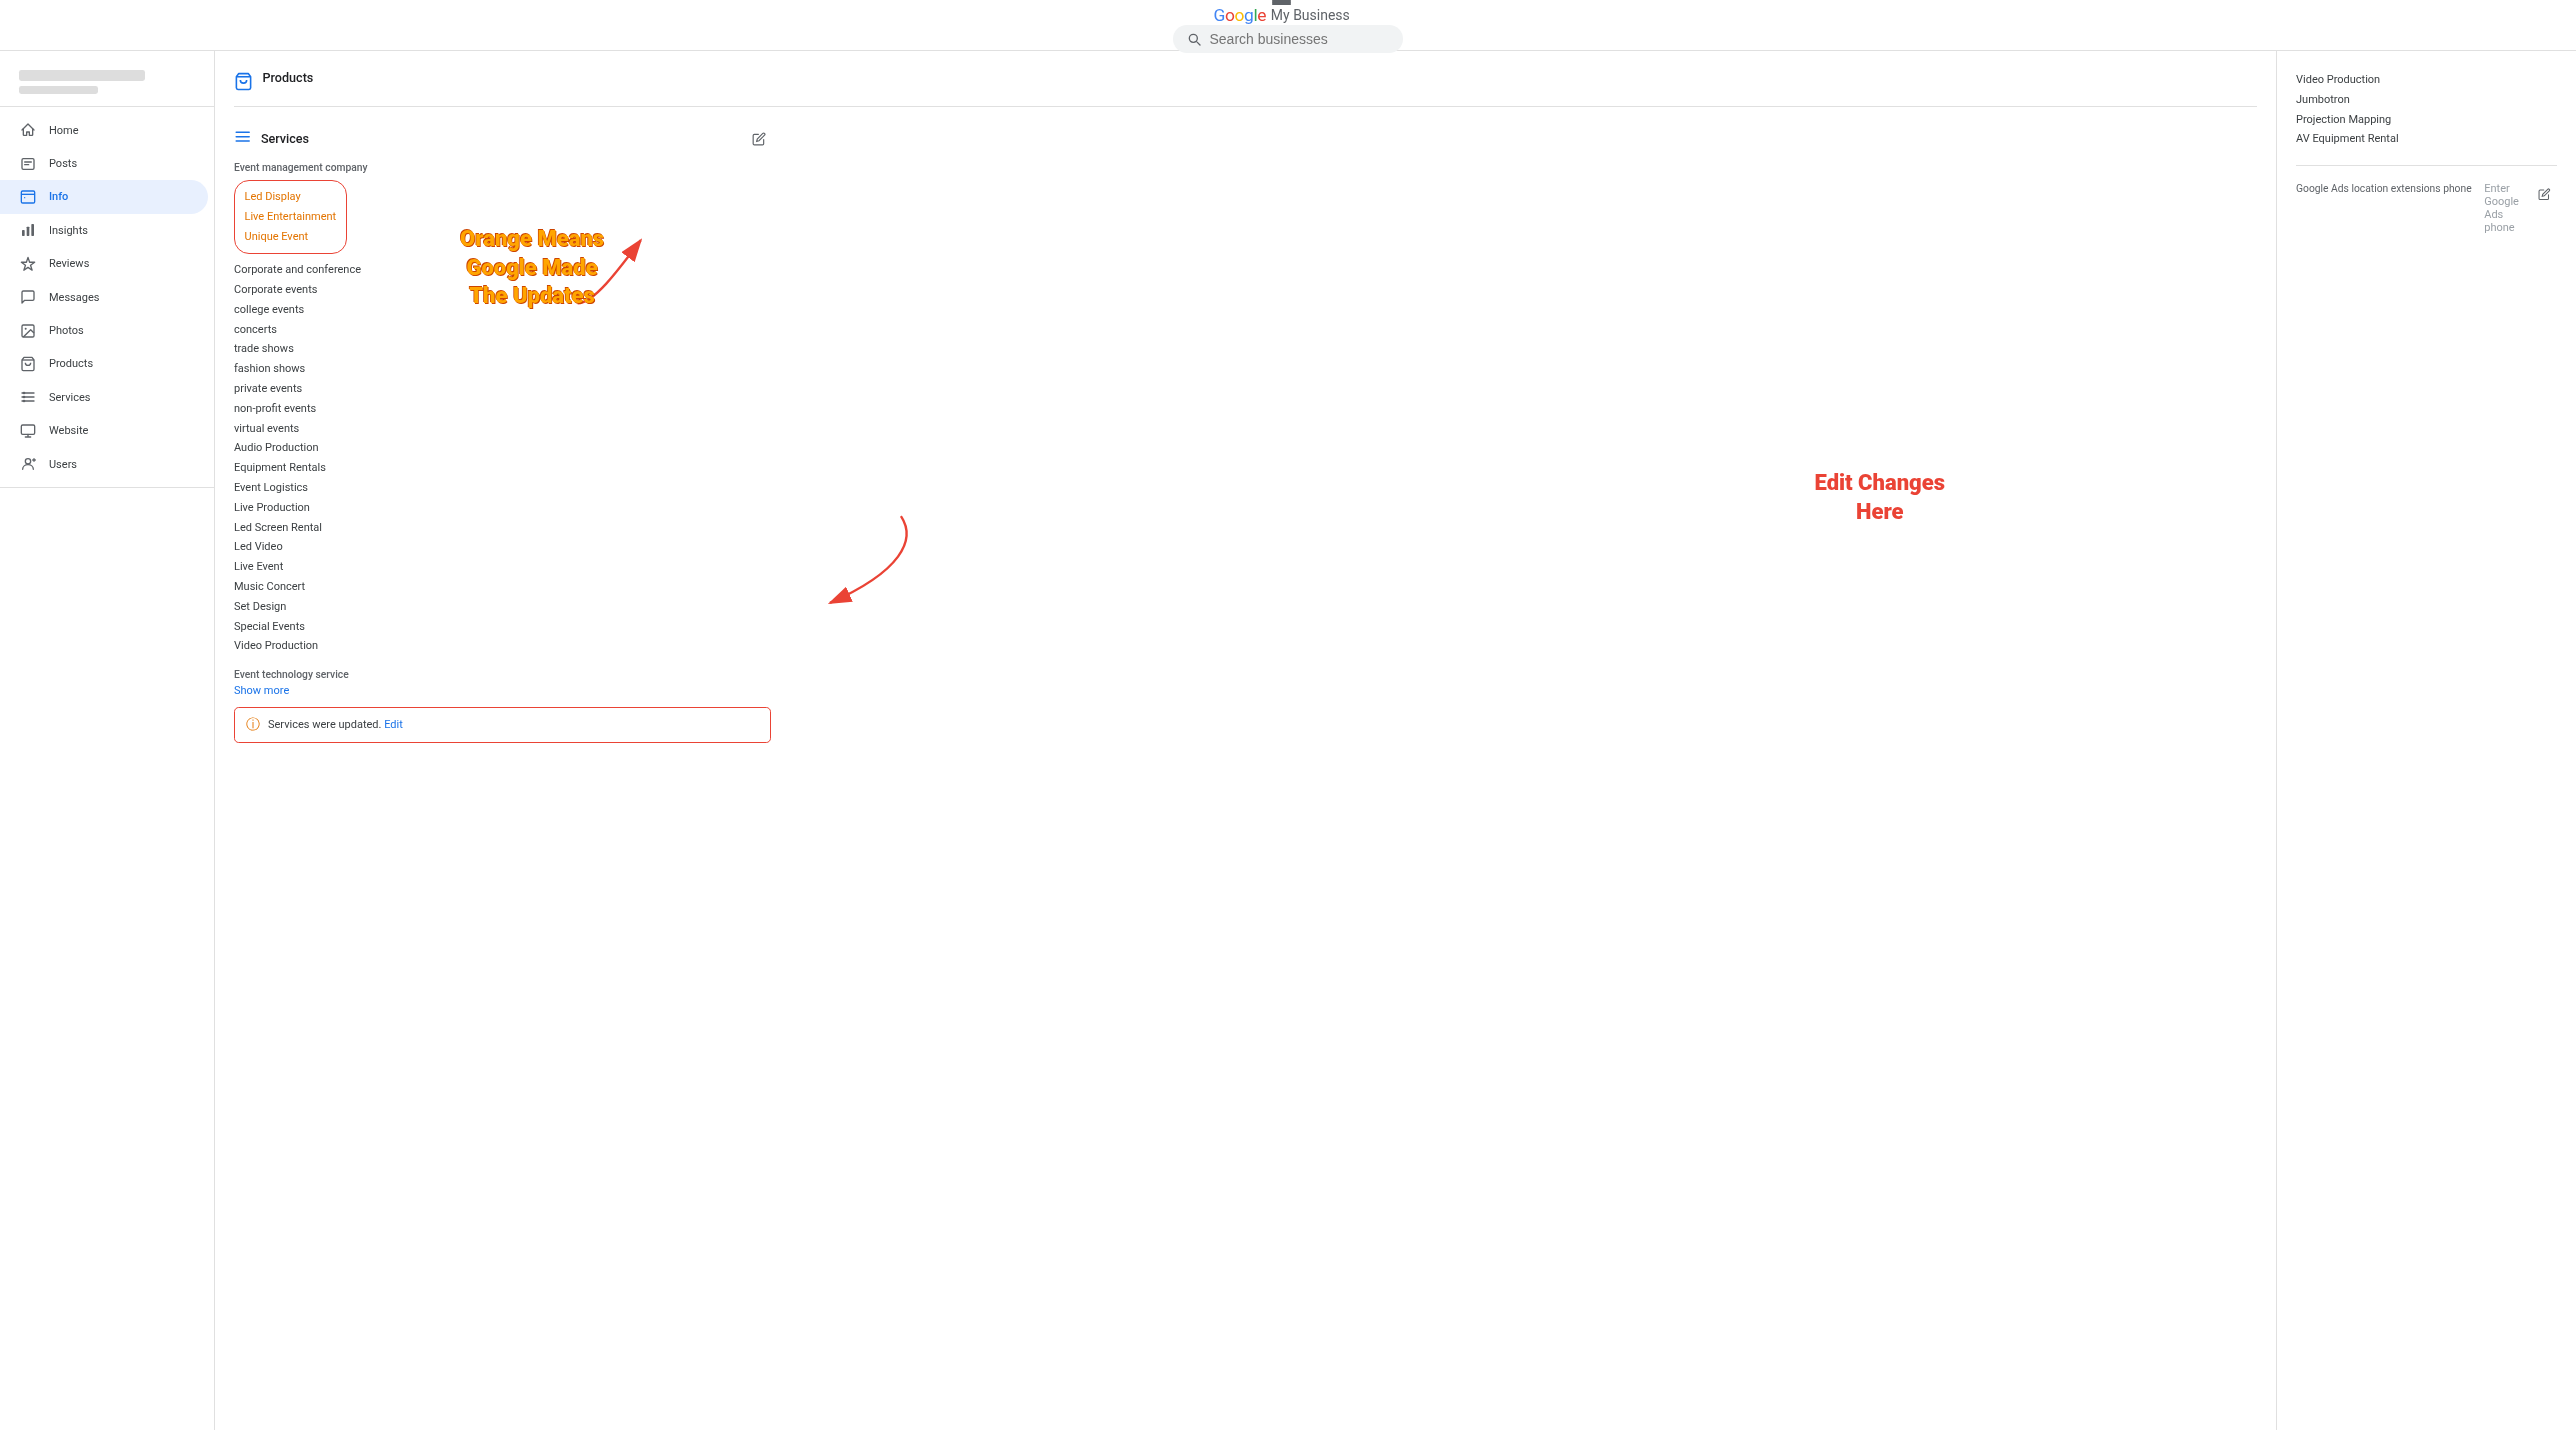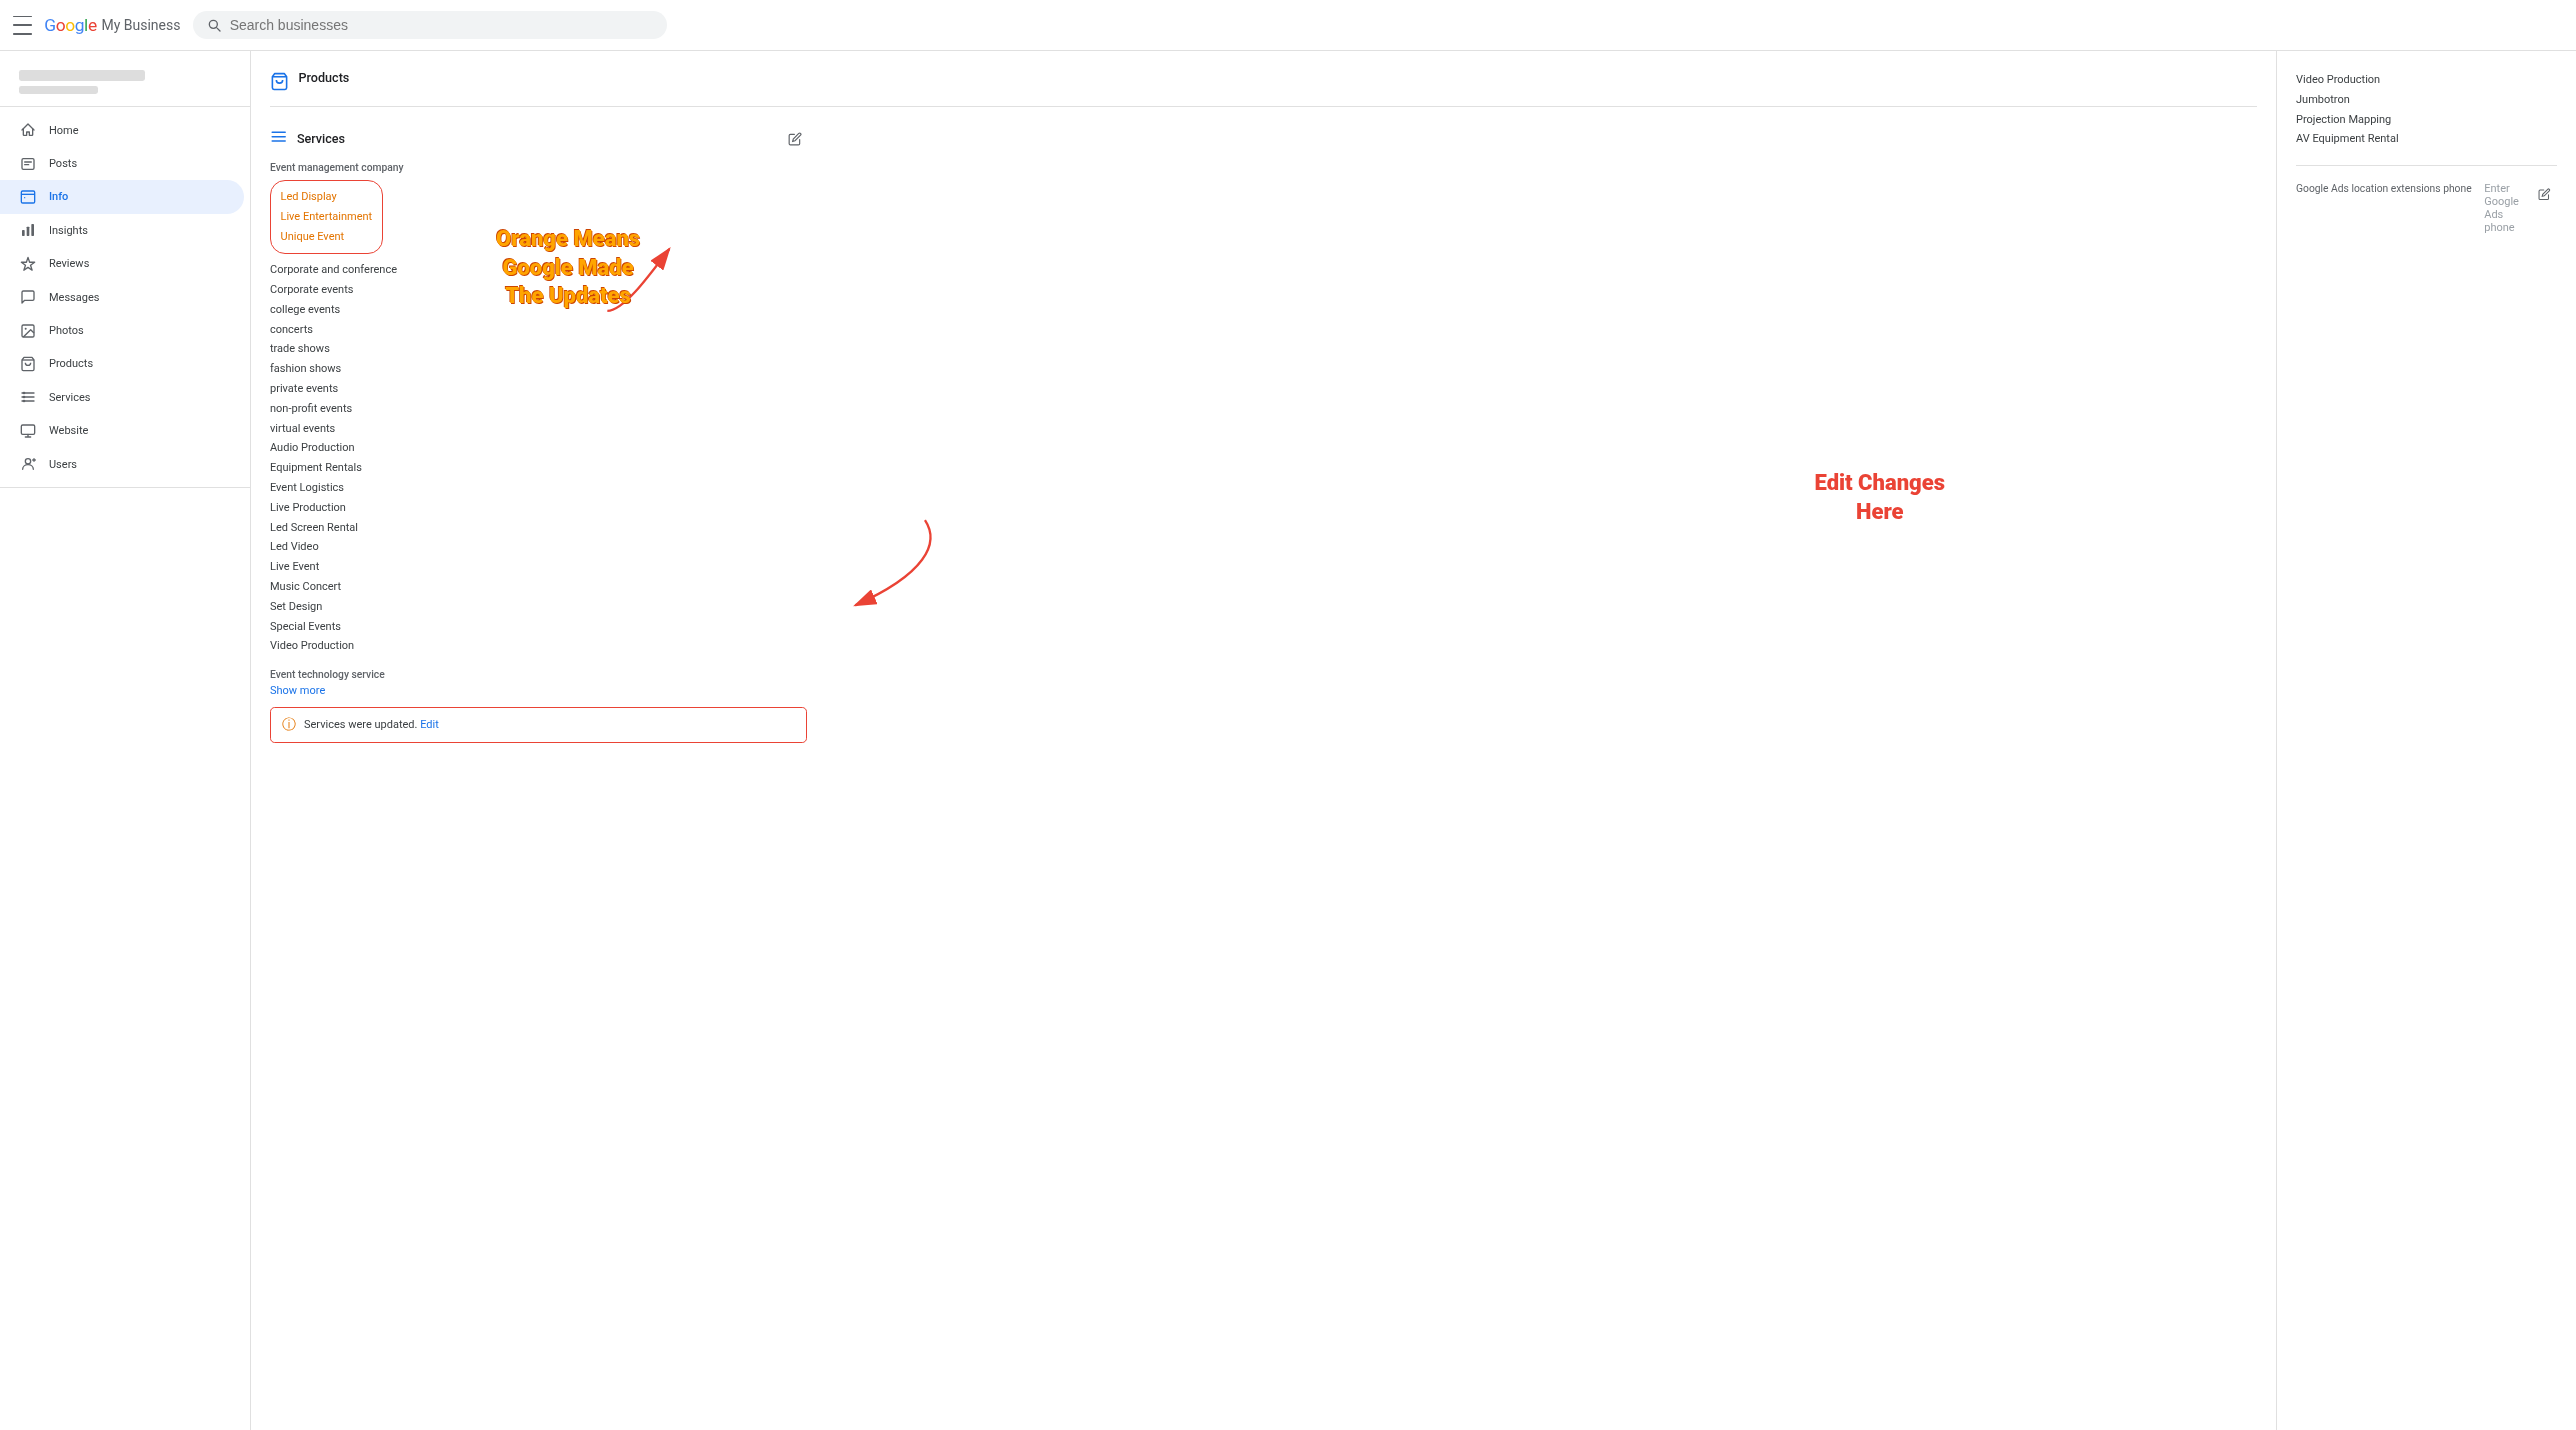--- a/index.html
+++ b/index.html
@@ -9,20 +9,21 @@
     .header {
       display: flex;
       align-items: center;
       padding: 0 12.6px;
       height: 51px;
       border-bottom: 0.8px solid #e0e0e0;
       background: #fff;
       position: fixed;
       top: 0; left: 0; right: 0;
       z-index: 100;
+      flex-direction: column;
     }
     .hamburger {
       width: 19px; height: 19px;
       display: flex; flex-direction: column; justify-content: space-between;
       cursor: pointer; margin-right: 12.6px;
     }
     .hamburger span { display: block; height: 1.6px; background: #5f6368; border-radius: 0.8px; }
     .logo {
       display: flex; align-items: center; margin-right: 12.6px;
     }
@@ -49,21 +50,21 @@
     
     .app-body {
       display: flex;
       margin-top: 51px;
       height: calc(100vh - 51px);
       overflow: hidden;
     }
 
     
     .sidebar {
-      width: 251px;
+      width: 215px;
       flex-shrink: 0;
       overflow-y: auto;
       border-right: 0.8px solid #e0e0e0;
       padding: 6.3px 0;
       display: flex;
       flex-direction: column;
     }
     .business-card {
       padding: 12.6px 19px;
       border-bottom: 0.8px solid #e0e0e0;

